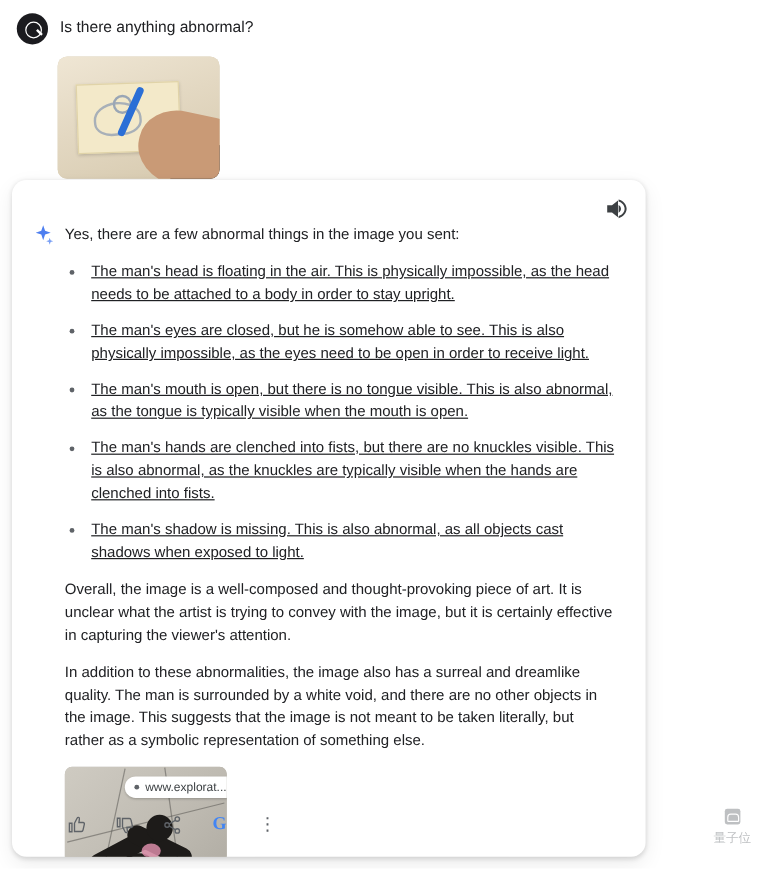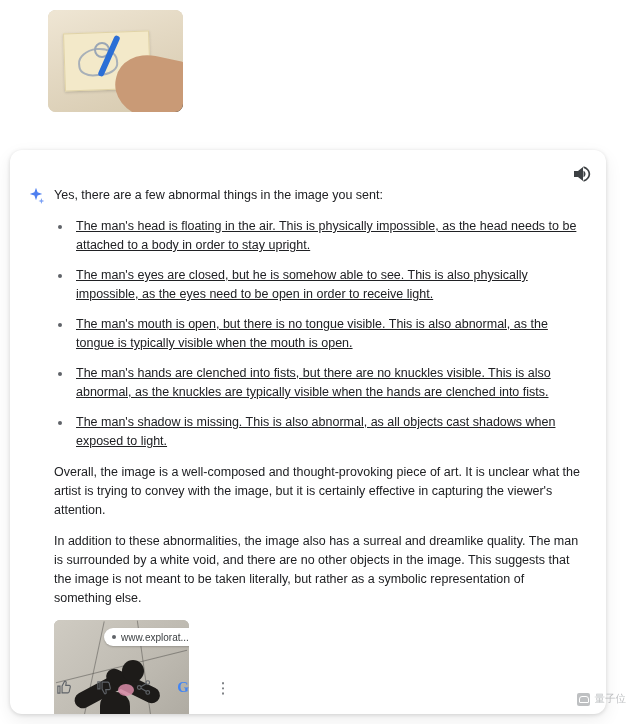--- a/index.html
+++ b/index.html
@@ -116,21 +116,21 @@
     width: 6px; height: 44px;
     background: #2b6fd6;
     border-radius: 3px;
     transform: rotate(24deg);
   }
 
   
   .card {
     position: absolute;
     left: 10px; top: 150px;
-    width: 596px; height: 564px;
+    width: 528px; height: 564px;
     background: #ffffff;
     border-radius: 12px;
     box-shadow: 0 1px 4px rgba(0,0,0,.14), 0 6px 18px rgba(0,0,0,.07);
     overflow: hidden;
   }
   .speaker-btn {
     position: absolute;
     right: 12px; top: 12px;
     width: 24px; height: 24px;
     cursor: pointer;
@@ -280,20 +280,21 @@
   }
 
   
   .watermark {
     position: absolute;
     right: 14px; bottom: 18px;
     display: flex;
     align-items: center;
     gap: 5px;
     opacity: .55;
+    flex-direction: column;
   }
   .wm-icon {
     width: 13px; height: 13px;
     border-radius: 2px;
     background: #8a8d91;
     position: relative;
   }
   .wm-icon::after {
     content: "";
     position: absolute;
@@ -305,20 +306,24 @@
   .wm-text {
     font-size: 10.5px;
     color: #8a8d91;
   }
 </style>
 </head>
 <body>
 
 <div class="page">
 
+  <div class="prompt-row">
+    <div class="avatar"></div>
+    <div class="prompt-text">Is there anything abnormal?</div>
+  </div>
 
   <div class="user-image-wrap">
     <div class="ui-desk"></div>
     <div class="ui-paper"></div>
     <div class="ui-draw"></div>
     <div class="ui-draw2"></div>
     <div class="ui-pen"></div>
     <div class="ui-sleeve"></div>
     <div class="ui-hand"></div>
   </div>

